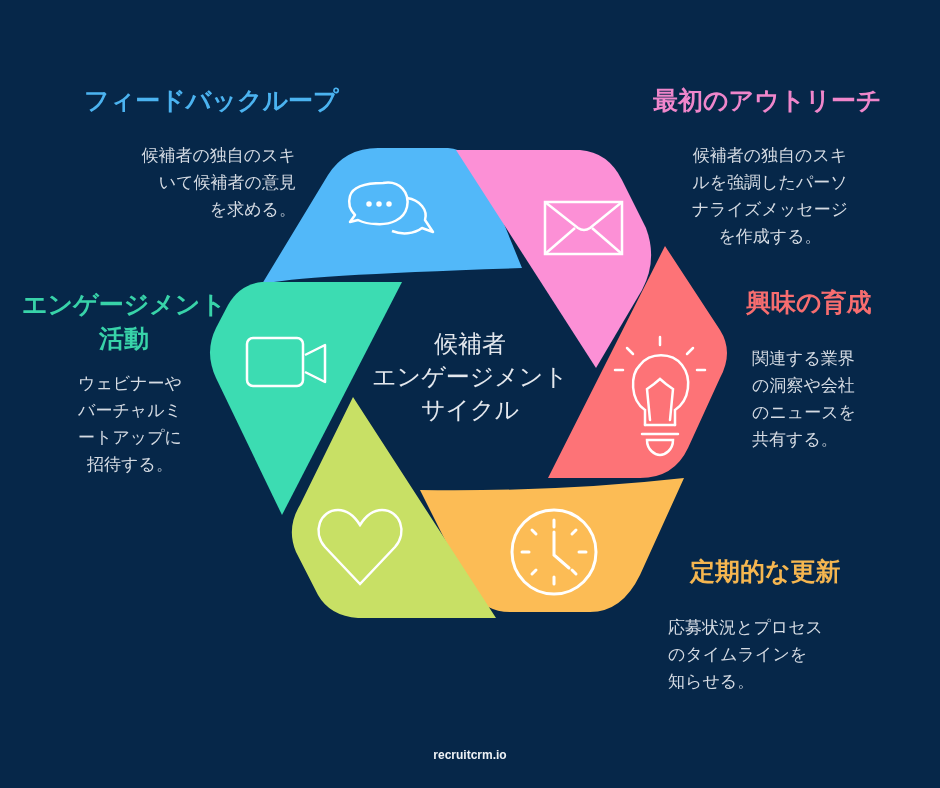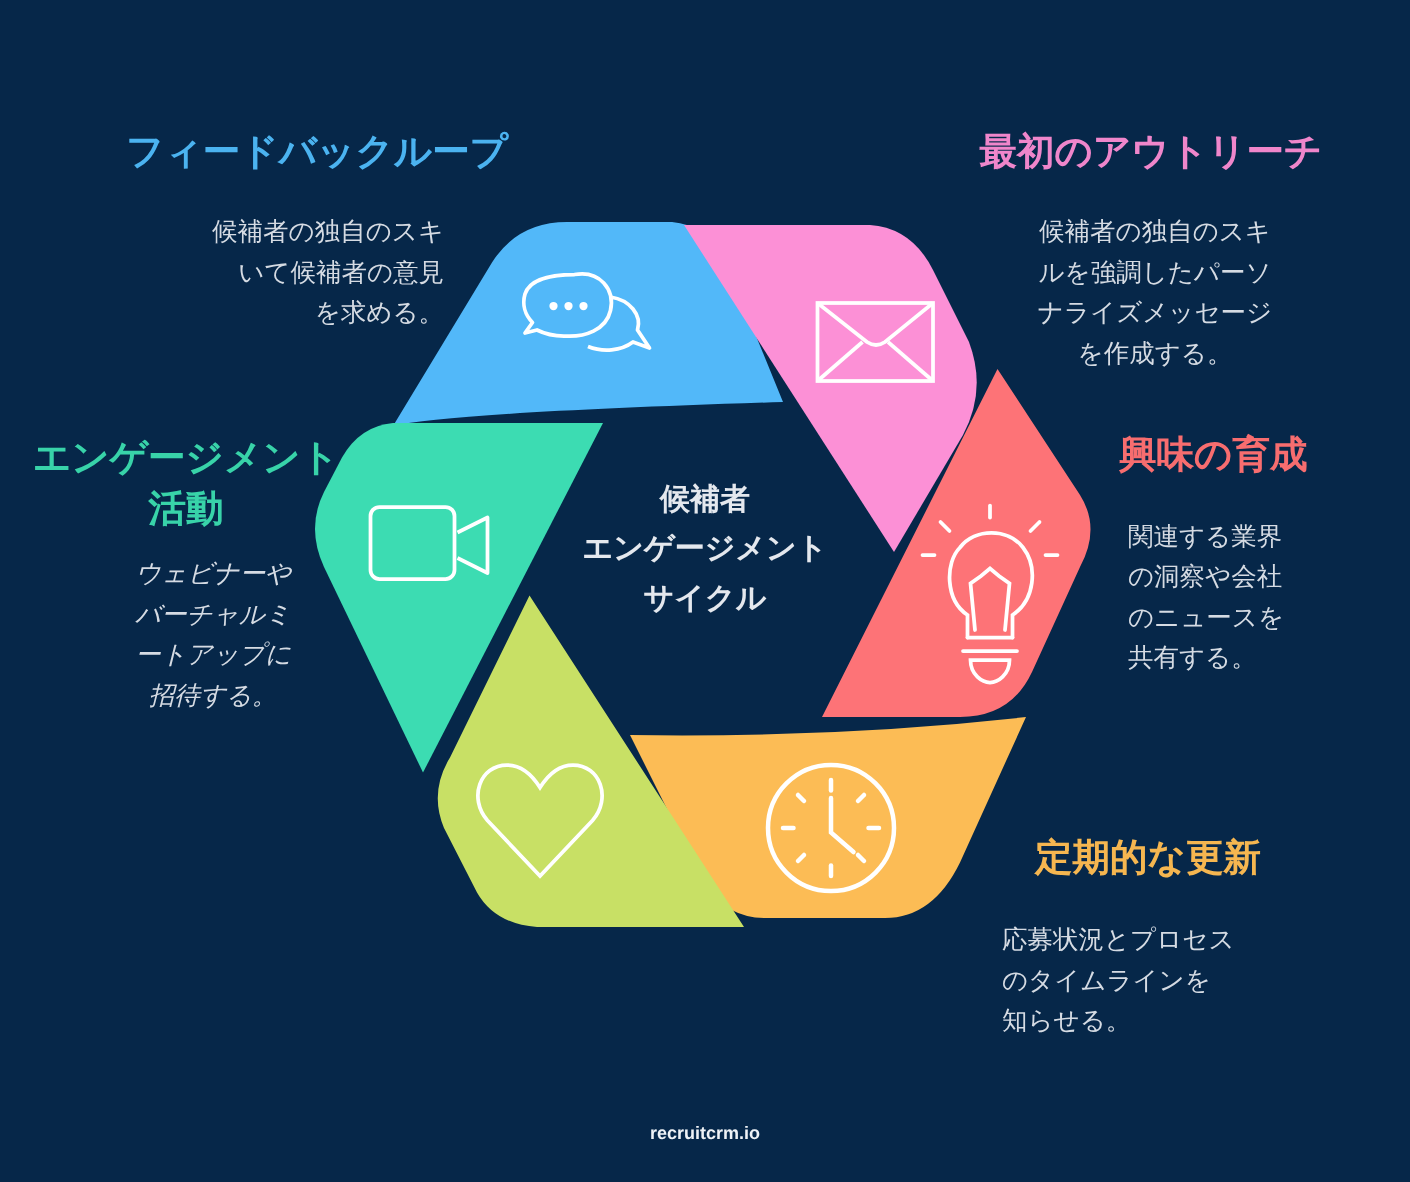--- a/index.html
+++ b/index.html
@@ -13,22 +13,22 @@
   svg.cycle { position: absolute; left: 0; top: 0; }
   .label-title {
     position: absolute; font-weight: bold; font-size: 25px; line-height: 30px;
     white-space: nowrap;
   }
   .label-desc {
     position: absolute; color: #d5dbe3; font-size: 17px; line-height: 27px;
     white-space: pre-line;
   }
   .center-title {
-    position: absolute; left: 360px; top: 316px; width: 220px; text-align: center;
-    color: #e4e8ee; font-weight: bold; font-size: 20px; line-height: 33px;
+    position: absolute; left: 360px; top: 328px; width: 220px; text-align: center;
+    color: #e4e8ee; font-weight: normal; font-size: 24px; line-height: 33px;
     white-space: pre-line;
   }
   .brand {
     position: absolute; left: 0; width: 940px; top: 748px; text-align: center;
     color: #eef2f6; font-weight: bold; font-size: 12px;
     font-family: "Liberation Sans", sans-serif;
   }
   .rtext { text-align: right; }
   .ctext { text-align: center; }
 </style>
@@ -130,19 +130,19 @@
 共有する。</div>
 
   <div class="label-title" style="left:690px; top:557px; color:#f5b650;">定期的な更新</div>
   <div class="label-desc" style="left:668px; top:614px; width:200px;">応募状況とプロセス
 のタイムラインを
 知らせる。</div>
 
 
   <div class="label-title ctext" style="left:15px; top:288px; width:218px; color:#38d3a9; white-space:pre-line; line-height:34px;">エンゲージメント
 活動</div>
-  <div class="label-desc ctext" style="left:52px; top:370px; width:180px;font-style:italic;">ウェビナーや
+  <div class="label-desc ctext" style="left:40px; top:370px; width:180px;">ウェビナーや
 バーチャルミ
 ートアップに
 招待する。</div>
 
   <div class="brand">recruitcrm.io</div>
 </div>
 
 </body></html>

